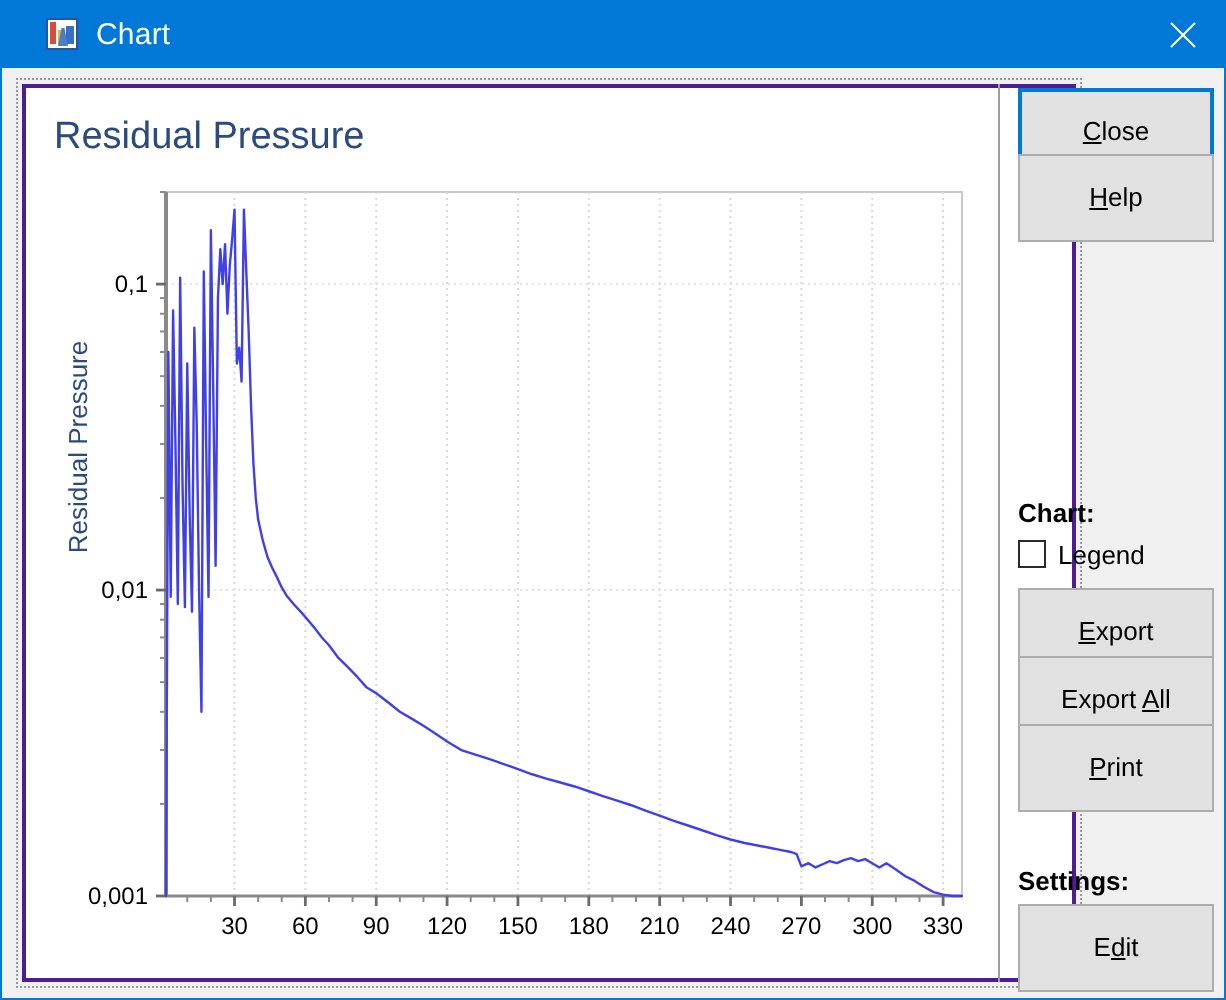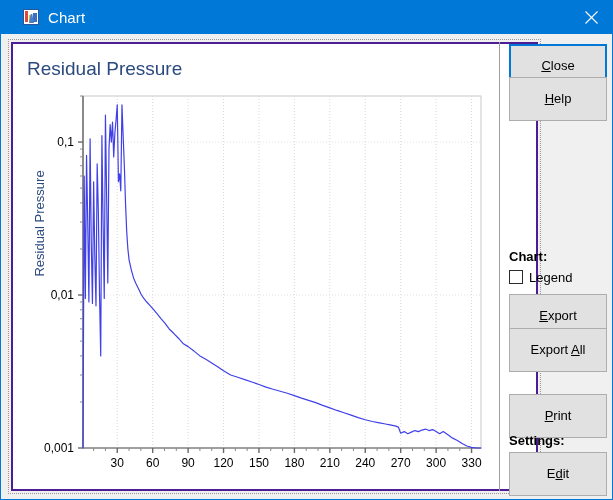--- a/index.html
+++ b/index.html
@@ -171,21 +171,21 @@
     white-space: nowrap;
   }
 
   
   .p-close    { position: absolute; left: 0; top: 2px; }
   .p-help     { position: absolute; left: 0; top: 35px; }
   .p-chartlbl { position: absolute; left: 0; top: 207px; }
   .p-legend   { position: absolute; left: 0; top: 226px; }
   .p-export   { position: absolute; left: 0; top: 252px; }
   .p-exportall{ position: absolute; left: 0; top: 286px; }
-  .p-print    { position: absolute; left: 0; top: 320px; margin-top: 32px; }
+  .p-print    { position: absolute; left: 0; top: 320px; }
   .p-copy     { position: absolute; left: 0; top: 354px; }
   .p-setlbl   { position: absolute; left: 0; top: 391px; }
   .p-edit     { position: absolute; left: 0; top: 410px; }
 
   .tick-text { font-family: "Liberation Sans", sans-serif; font-size: 12px; fill: #000000; }
   .tick-text-y { text-anchor: end; }
   .tick-text-x { text-anchor: middle; }
 </style>
 </head>
 <body>

